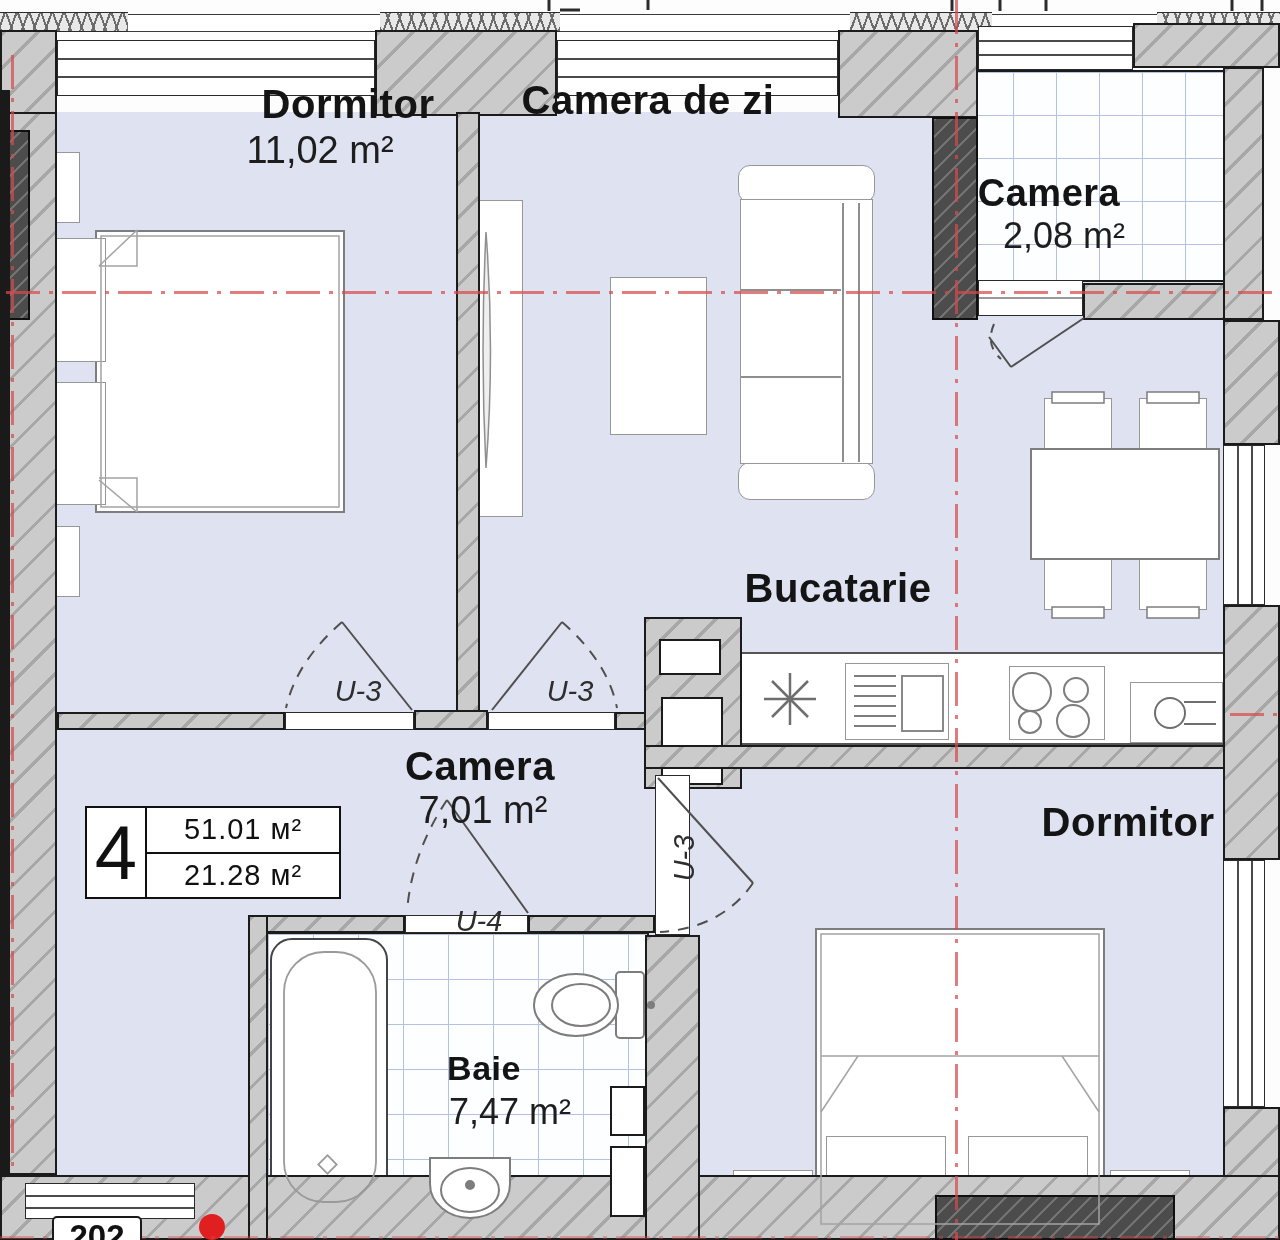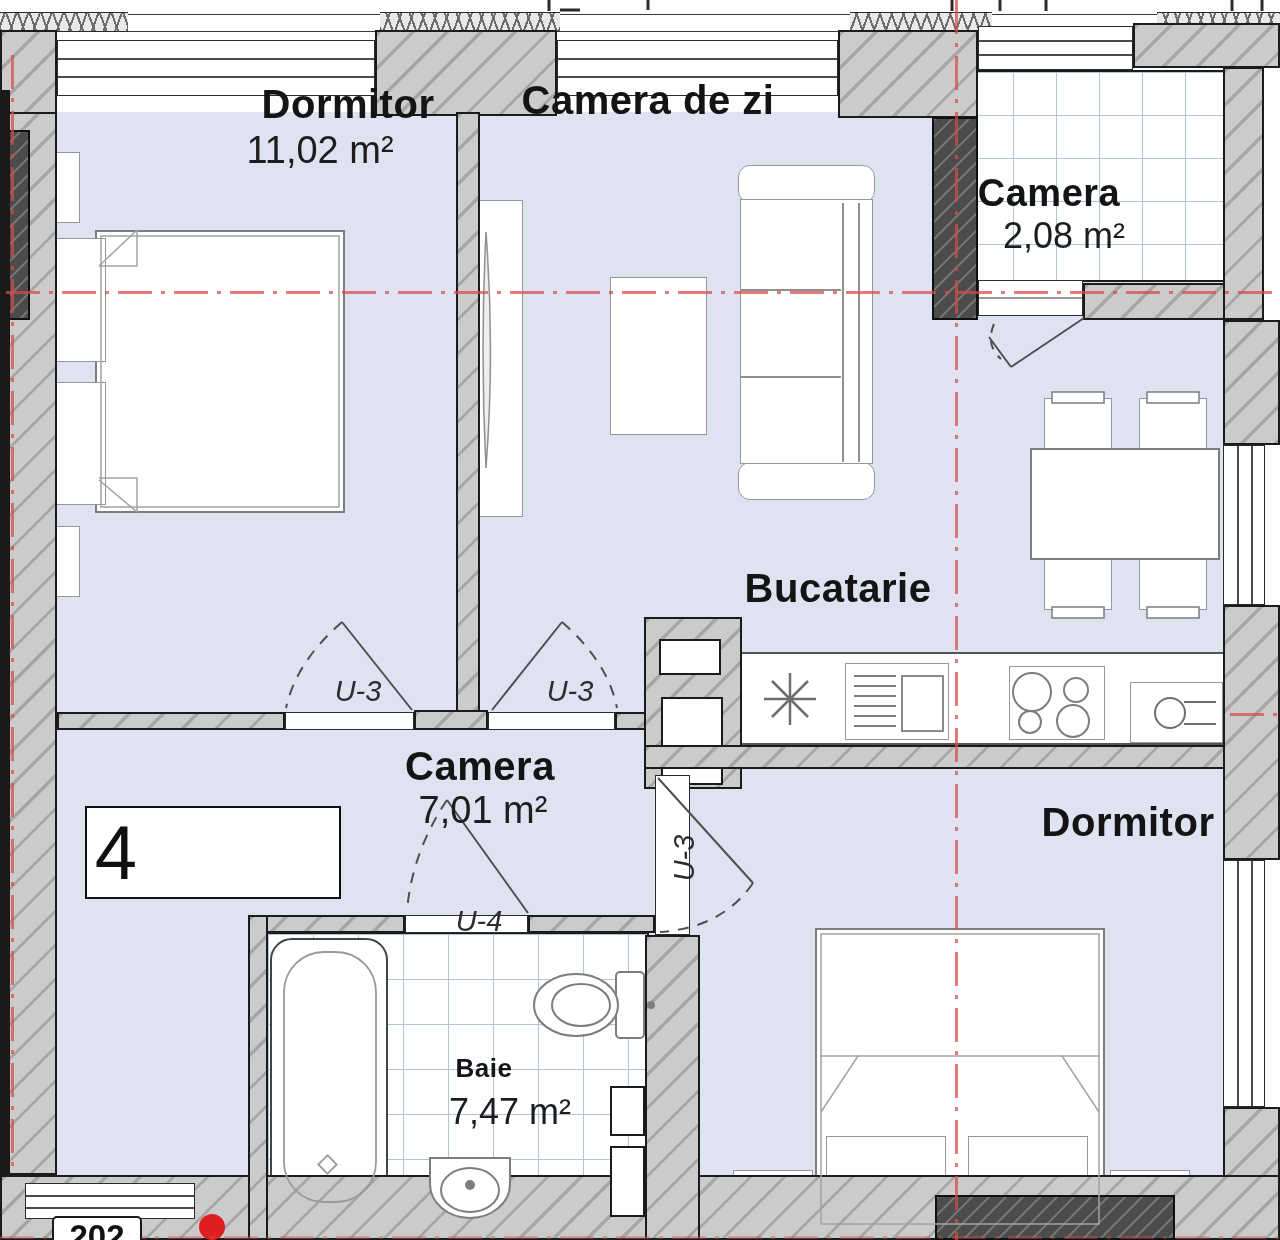--- a/index.html
+++ b/index.html
@@ -301,27 +301,31 @@
   <div class="room-name" style="left:1049px;top:193px;font-size:38px">Camera</div>
   <div class="room-area" style="left:1064px;top:236px;font-size:36px">2,08 m²</div>
 
   <div class="room-name" style="left:838px;top:588px">Bucatarie</div>
 
   <div class="room-name" style="left:480px;top:766px">Camera</div>
   <div class="room-area" style="left:483px;top:810px">7,01 m²</div>
 
   <div class="room-name" style="left:1128px;top:822px">Dormitor</div>
 
-  <div class="room-name" style="left:484px;top:1068px;font-size:26px">Baie</div>
+  <div class="room-name" style="left:484px;top:1068px;font-size:34px">Baie</div>
   <div class="room-area" style="left:510px;top:1112px;font-size:36px">7,47 m²</div>
 
   <div class="door-label" style="left:358px;top:691px">U-3</div>
   <div class="door-label" style="left:570px;top:691px">U-3</div>
   <div class="door-label" style="left:479px;top:921px">U-4</div>
   <div class="door-label rot" style="left:684px;top:858px">U-3</div>
 
   <div class="badge">
     <div class="badge-num">4</div>
+    <div class="badge-col">
+      <div class="badge-row">51.01 м²</div>
+      <div class="badge-row">21.28 м²</div>
+    </div>
   </div>
 
   <div class="adj-label">202</div>
 
 </div>
 
 </body></html>

